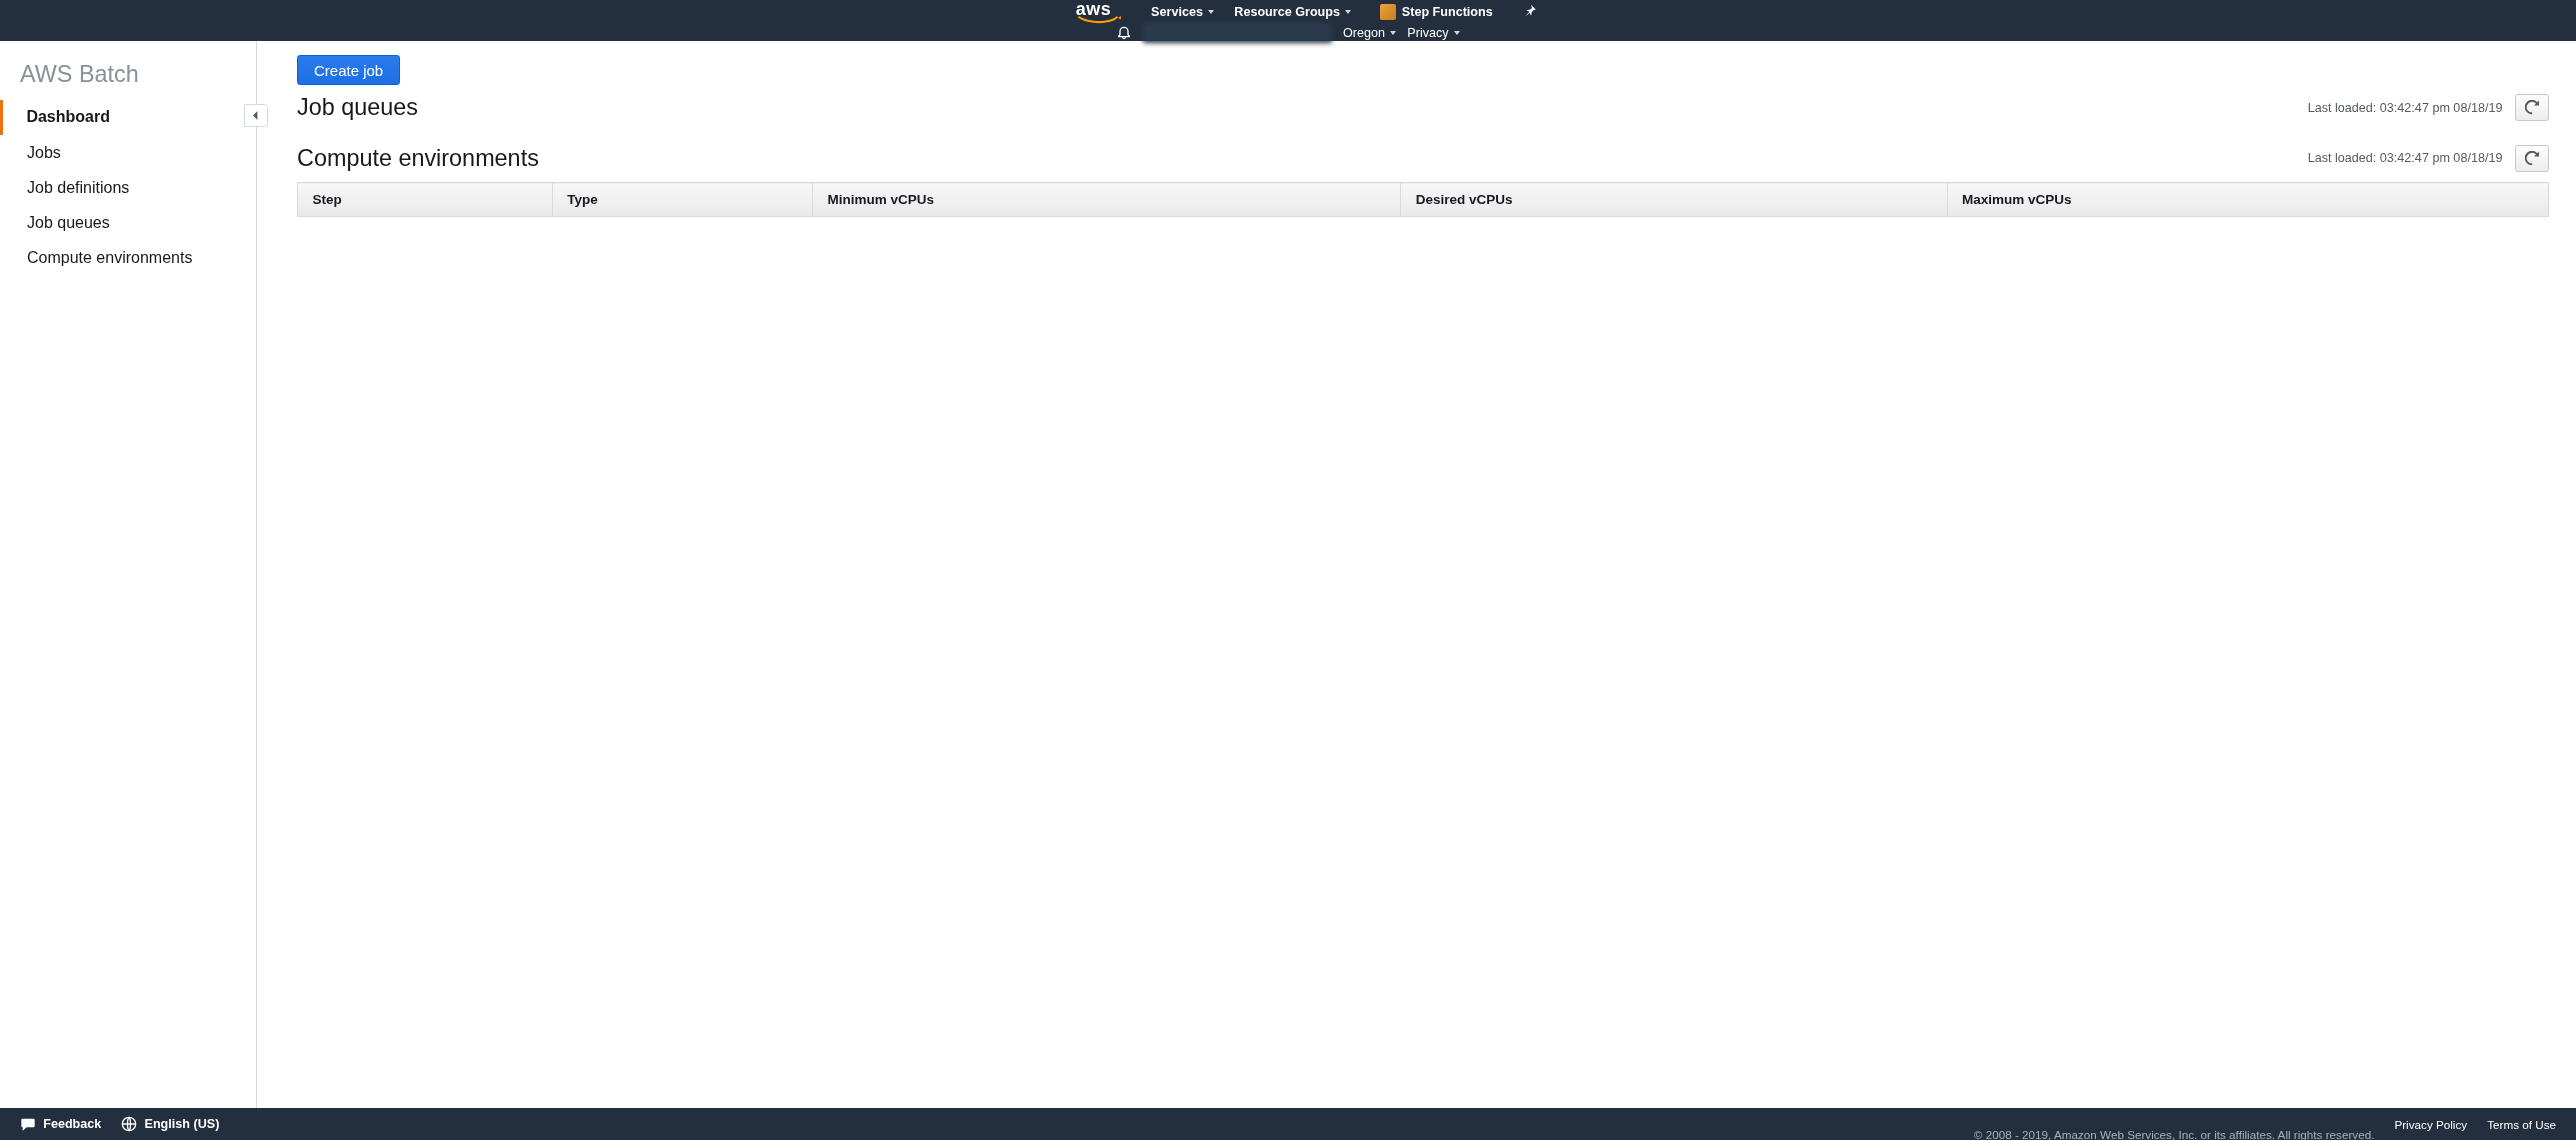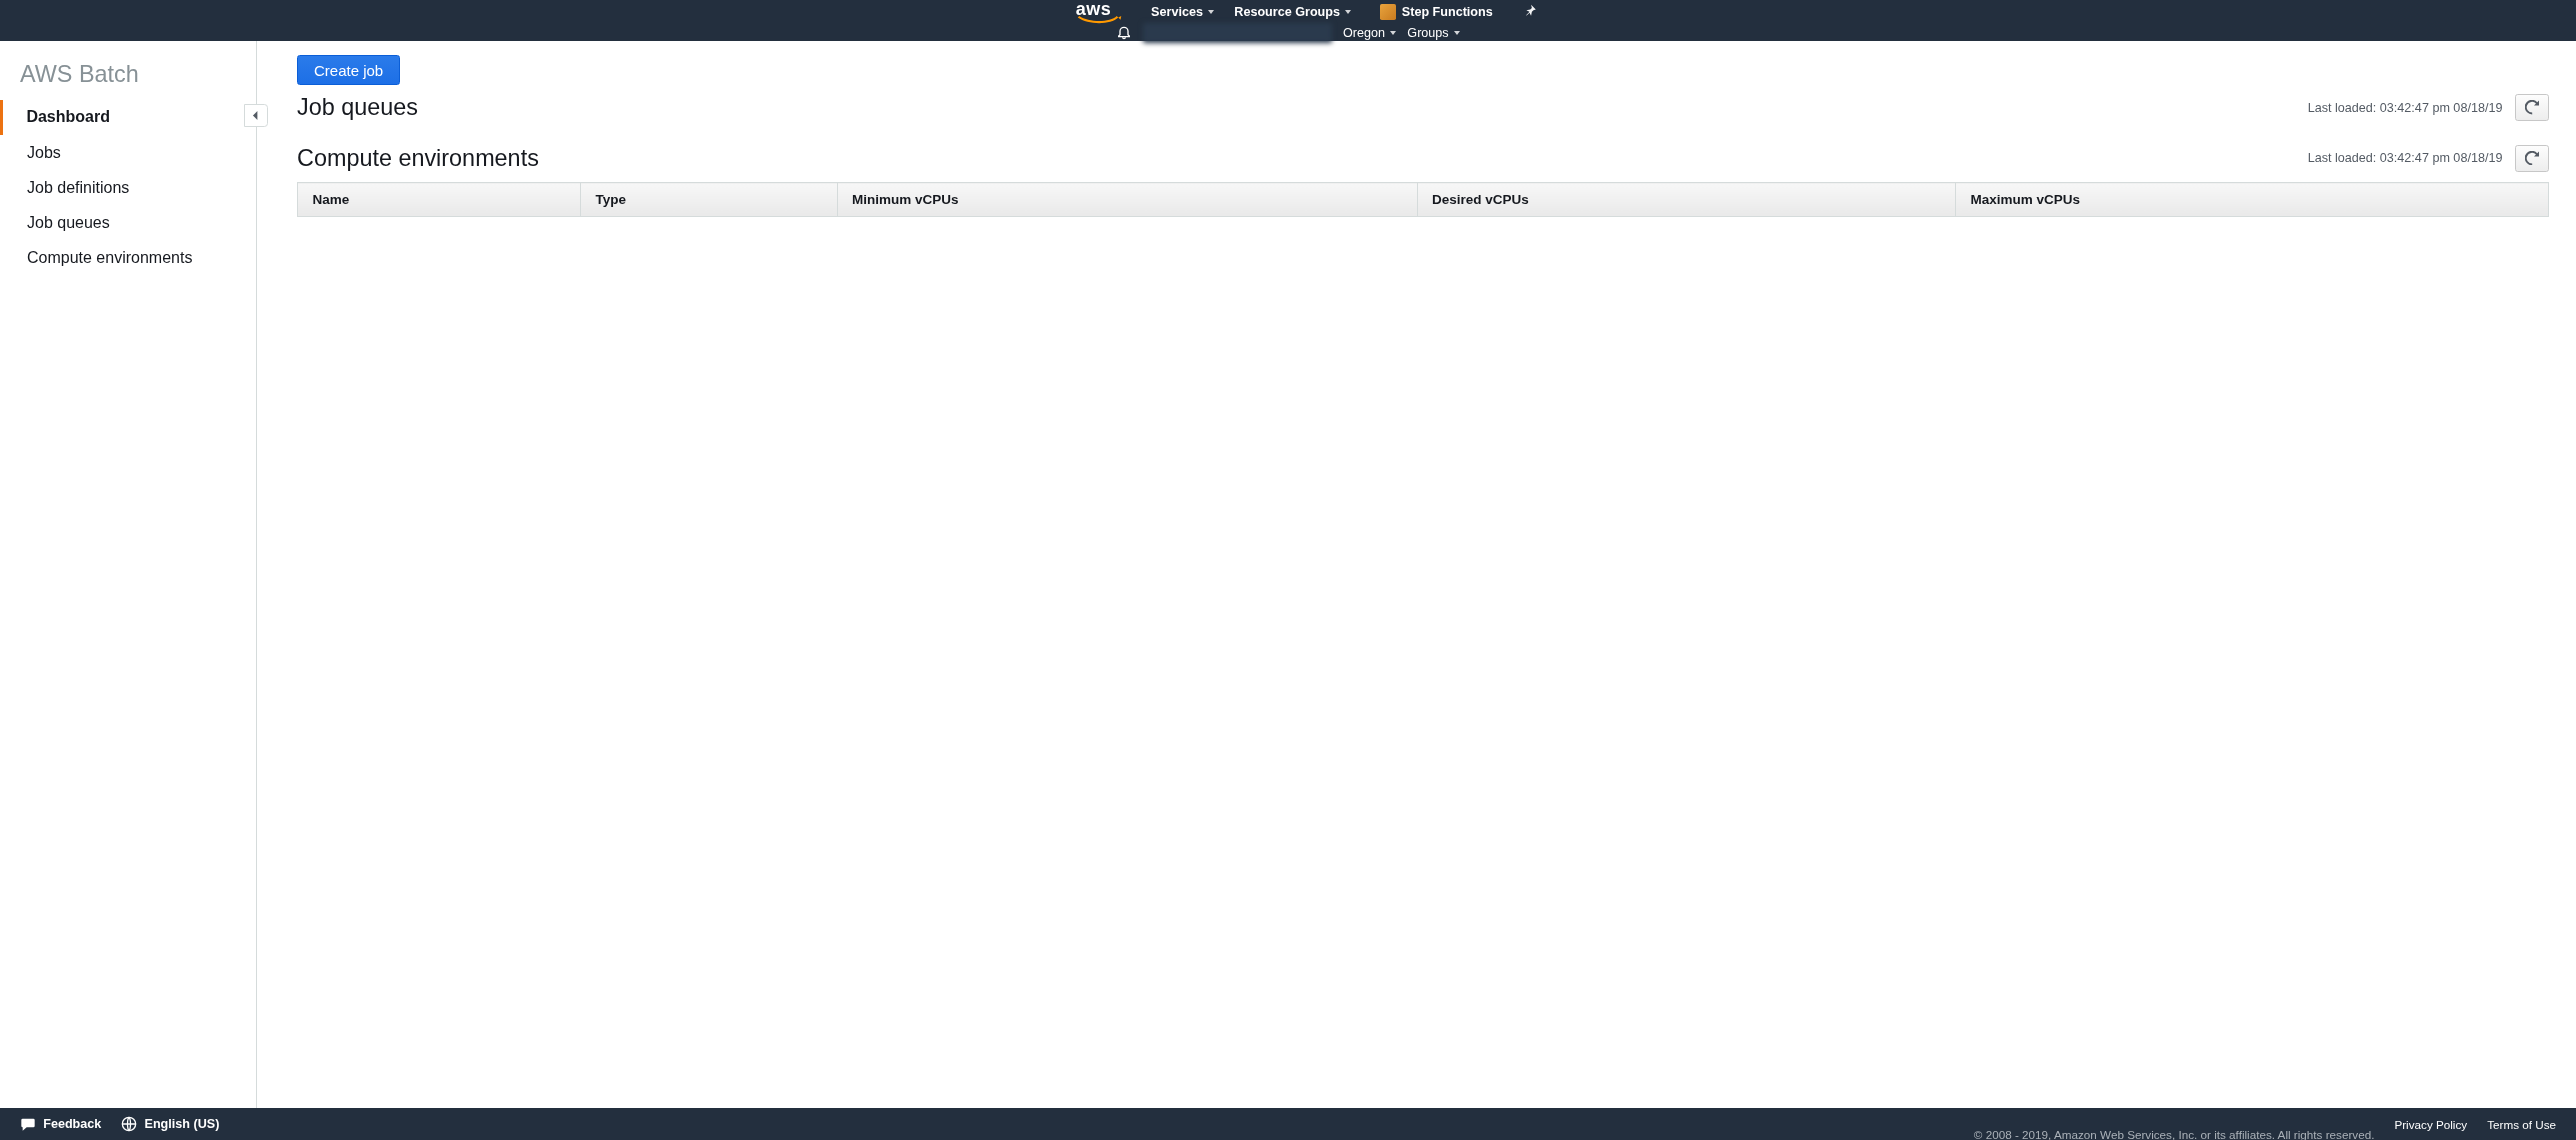--- a/index.html
+++ b/index.html
@@ -202,21 +202,21 @@
           <path d="M18 16v-5a6 6 0 10-12 0v5l-2 2v1h16v-1l-2-2z"></path>
           <path d="M10 20a2 2 0 004 0"></path>
         </svg>
     </div>
     <div class="account-blur"></div>
     <div class="nav-item light">
       <span>Oregon</span>
       <span class="caret-down"></span>
     </div>
     <div class="nav-item light">
-      <span>Groups</span>
+      <span>Privacy</span>
       <span class="caret-down"></span>
     </div>
   </div>
 </div>
 
 <div class="shell">
 
   <div class="sidebar">
     <div class="sidebar-title">AWS Batch</div>
     <ul>
@@ -275,21 +275,21 @@
         <div class="refresh-btn">
           <svg viewBox="0 0 16 16">
               <path d="M13.6 2.4A8 8 0 102.3 13.7 8 8 0 008 16v-2a6 6 0 114.2-10.2L10 6h6V0l-2.4 2.4z"></path>
             </svg>
         </div>
       </div>
 
       <table class="data">
         <thead>
           <tr>
-            <th>Name</th>
+            <th>Step</th>
             <th>Type</th>
             <th>Minimum vCPUs</th>
             <th>Desired vCPUs</th>
             <th>Maximum vCPUs</th>
           </tr>
         </thead>
         <tbody></tbody>
       </table>
     </div>
   </div>

